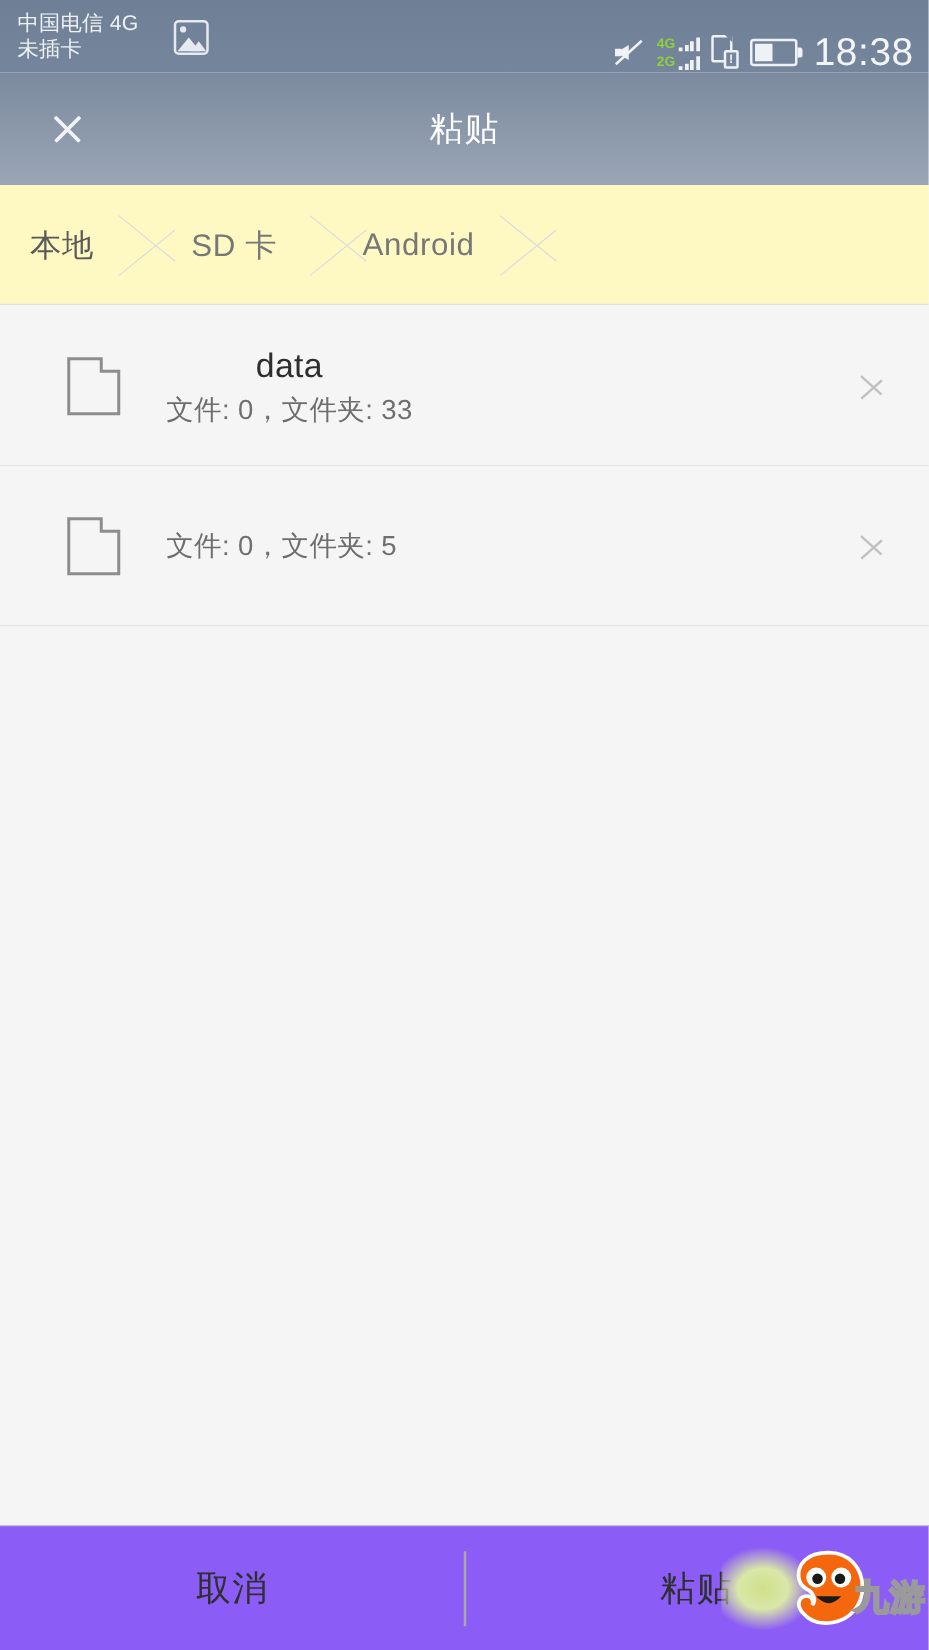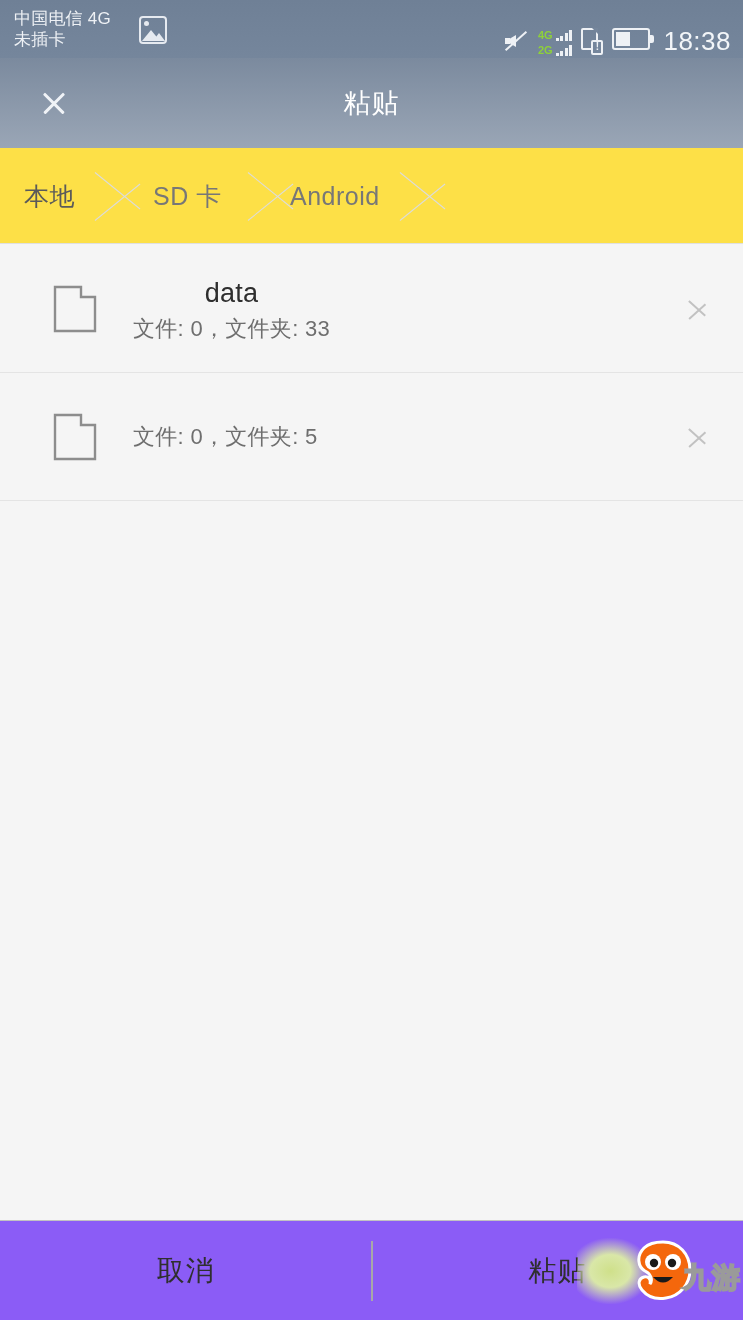--- a/index.html
+++ b/index.html
@@ -30,21 +30,21 @@
   .pic-icon .hill {
     position:absolute; left:3px; bottom:3px; width:0; height:0;
     border-left:9px solid transparent; border-right:9px solid transparent;
     border-bottom:11px solid #e6eaf0;
   }
   .pic-icon .hill2 {
     position:absolute; right:2px; bottom:3px; width:0; height:0;
     border-left:6px solid transparent; border-right:6px solid transparent;
     border-bottom:8px solid #e6eaf0;
   }
-  .sb-right { display:flex; align-items:flex-start; gap:9px;margin-top:25px; }
+  .sb-right { display:flex; align-items:center; gap:9px;margin-top:25px; }
   .mute-icon { width:26px; height:26px; position:relative; }
   .mute-icon .spk {
     position:absolute; left:3px; top:7px; width:0; height:0;
     border-top:6px solid transparent; border-bottom:6px solid transparent;
     border-right:10px solid #eef1f5;
   }
   .mute-icon .body { position:absolute; left:2px; top:10px; width:5px; height:6px; background:#eef1f5; }
   .mute-icon .slash {
     position:absolute; left:-1px; top:12px; width:28px; height:2px; background:#eef1f5;
     transform:rotate(-42deg); transform-origin:center;
@@ -70,21 +70,21 @@
   .sim-icon .badge {
     position:absolute; right:0; bottom:0; width:12px; height:15px;
     border:2px solid #eef1f5; background:#75869c; border-radius:2px;
     display:flex; align-items:center; justify-content:center;
     font-size:10px; color:#eef1f5; font-weight:bold; line-height:10px;
   }
   .battery { width:42px; height:22px; position:relative; }
   .battery .shell { position:absolute; left:0; top:0; width:38px; height:22px; border:2px solid #eef1f5; border-radius:3px; }
   .battery .fill { position:absolute; left:4px; top:4px; width:14px; height:14px; background:#eef1f5; }
   .battery .tip { position:absolute; right:0; top:7px; width:4px; height:8px; background:#eef1f5; border-radius:0 2px 2px 0; }
-  .clock { color:#f2f5f8; font-size:26px; line-height:27px; letter-spacing:.5px; }
+  .clock { color:#f2f5f8; font-size:31px; line-height:27px; letter-spacing:.5px; }
 
   
   .titlebar {
     position:absolute; top:58px; left:0; width:743px; height:90px;
     background:linear-gradient(180deg,#7b8a9e 0%,#9aa6b6 100%);
     display:flex; align-items:center;
   }
   .close-btn {
     position:absolute; left:32px; top:50%; transform:translateY(-50%);
     width:44px; height:44px;
@@ -96,21 +96,21 @@
   .close-btn span { transform:rotate(45deg); }
   .close-btn span:after { content:""; left:0; top:0; transform:rotate(-90deg); }
   .title-text {
     width:100%; text-align:center; color:#ffffff;
     font-size:27px; letter-spacing:1px;
   }
 
   
   .breadcrumb {
     position:absolute; top:148px; left:0; width:743px; height:96px;
-    background:#fde047; border-bottom:1px solid #e0e0e0;
+    background:#fef9c3; border-bottom:1px solid #e0e0e0;
     overflow:hidden;
   }
   .crumb {
     position:absolute; top:0; height:96px;
     display:flex; align-items:center;
     color:#5a5a5a; font-size:25px; letter-spacing:.5px;
   }
   .crumb.dim { color:#777; }
   .sep {
     position:absolute; top:0; width:56px; height:96px;

